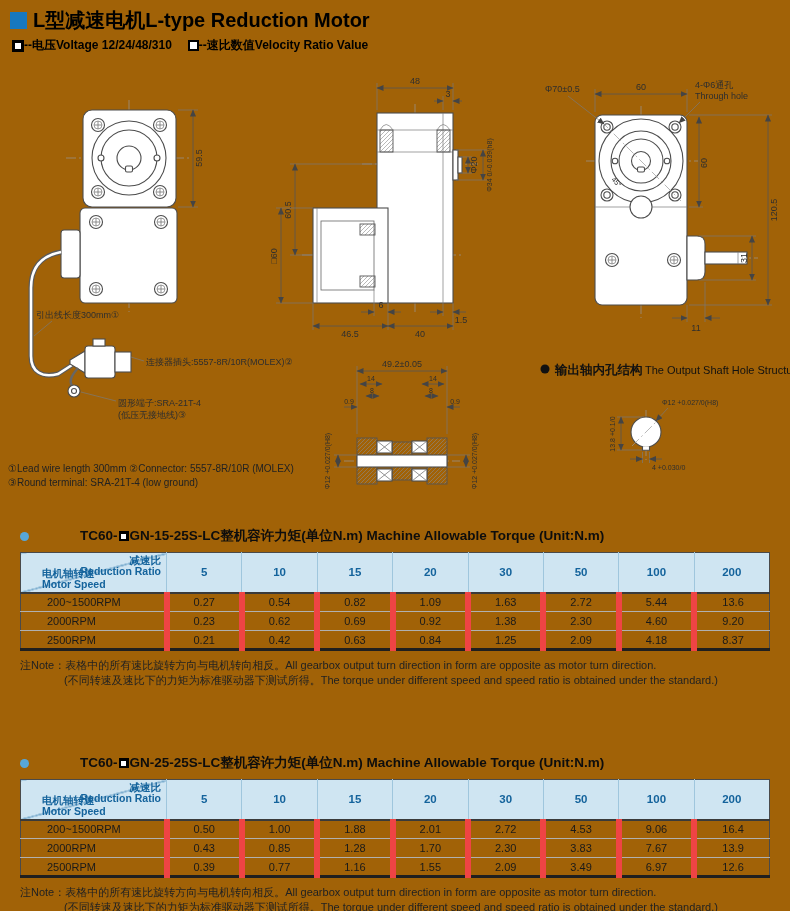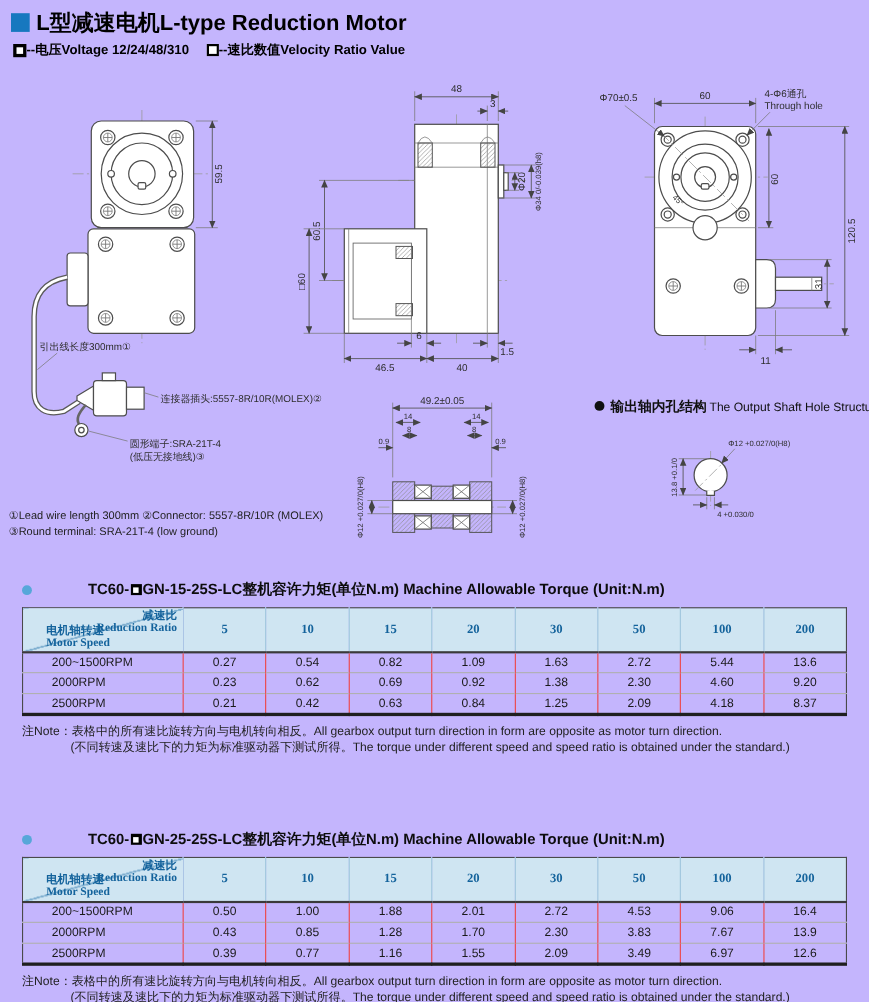--- a/index.html
+++ b/index.html
@@ -1,17 +1,17 @@
 <!DOCTYPE html>
 <html><head>
 <meta charset="utf-8">
 <style>
   * { box-sizing: border-box; margin: 0; padding: 0; }
   body { font-family: "Liberation Sans", "DejaVu Sans", sans-serif; background: #fff; }
-  .page { position: relative; width: 790px; height: 911px; background: #c4b5fd; overflow: hidden; }
+  .page { position: relative; width: 790px; height: 911px; background: #a16207; overflow: hidden; }
 
   
   .hdr { position: absolute; top: 7px; left: 10px; display: flex; align-items: center; }
   .hdr-sq { width: 17px; height: 17px; background: #1778bf; margin-right: 6px; flex: none; }
   .hdr h1 { font-size: 20px; font-weight: bold; color: #000; }
   .legend { position: absolute; top: 37px; left: 12px; display: flex; gap: 16px; font-size: 12px; font-weight: bold; color: #000; align-items: center; }
   .lg-item { display: flex; align-items: center; gap: 0; }
   .sq-hole { display: inline-block; width: 12px; height: 12px; background: #000; position: relative; flex: none; }
   .sq-hole::after { content: ""; position: absolute; left: 3px; top: 3px; right: 3px; bottom: 3px; background: #fff; }
   .sq-outline { display: inline-block; width: 11px; height: 11px; border: 2px solid #000; background: #fff; flex: none; }
@@ -34,23 +34,23 @@
   svg text.te { font-size: 11px; fill: #111; }
 
   
   .tsec { position: absolute; left: 20px; width: 750px; }
   .tsec1 { top: 527px; } .tsec2 { top: 754px; }
   .tbl-title { font-size: 13.5px; font-weight: bold; color: #0d0d0d; margin-bottom: 7px; display: flex; align-items: center; gap: 44px; }
   .bullet { width: 9px; height: 9px; border-radius: 50%; background: #57a7d9; margin-right: 7px; flex: none; }
   .ttl-sq { display: inline-block; width: 10px; height: 10px; background: #000; position: relative; margin: 0 1px; vertical-align: -1px; }
   .ttl-sq::after { content: ""; position: absolute; left: 2.5px; top: 2.5px; right: 2.5px; bottom: 2.5px; background: #fff; }
   table.dtable { width: 750px; border-collapse: collapse; table-layout: fixed; border: 1px solid #4a4a4a; border-bottom: 3px solid #1f1f1f; }
-  .dtable thead th { height: 40px; background: #cfe5f2; color: #14639c; font-size: 11.5px; font-weight: bold; border-bottom: 2px solid #3a3a3a; border-left: 1px solid #9fc6dd; padding: 12px; font-family: Liberation Serif, serif; }
+  .dtable thead th { height: 40px; background: #cfe5f2; color: #14639c; font-size: 11.5px; font-weight: bold; border-bottom: 2px solid #3a3a3a; border-left: 1px solid #9fc6dd; padding: 12px; }
   .dtable thead th:first-child { border-left: none; }
-  .dtable tbody td { height: 19px; font-size: 11px; color: #1a1a1a; text-align: center; border-left: 1px solid #ef4444; border-top: 1px solid #b0b0b0; padding: 0; }
+  .dtable tbody td { height: 19px; font-size: 11px; color: #1a1a1a; text-align: center; border-left: 6px solid #ef4444; border-top: 1px solid #b0b0b0; padding: 0; }
   .dtable tbody td:first-child { border-left: none; }
   .dtable tbody tr:first-child td { border-top: none; }
   td.speed { text-align: left !important; padding-left: 26px !important; }
   th.corner { position: relative;
     background: linear-gradient(to bottom right, rgba(0,0,0,0) calc(50% - 0.8px), #7fafd0 calc(50% - 0.8px), #7fafd0 calc(50% + 0.8px), rgba(0,0,0,0) calc(50% + 0.8px)), #cfe5f2 !important; }
   .c-top { position: absolute; top: 2px; right: 5px; text-align: right; line-height: 11px; font-size: 10.5px; }
   .c-bot { position: absolute; bottom: 2px; left: 21px; text-align: left; line-height: 11px; font-size: 10.5px; }
   .c-top span, .c-bot span { display: block; }
   .note { margin-top: 7px; font-size: 11px; color: #222; line-height: 14.5px; }
   .note-indent { padding-left: 44px; }

